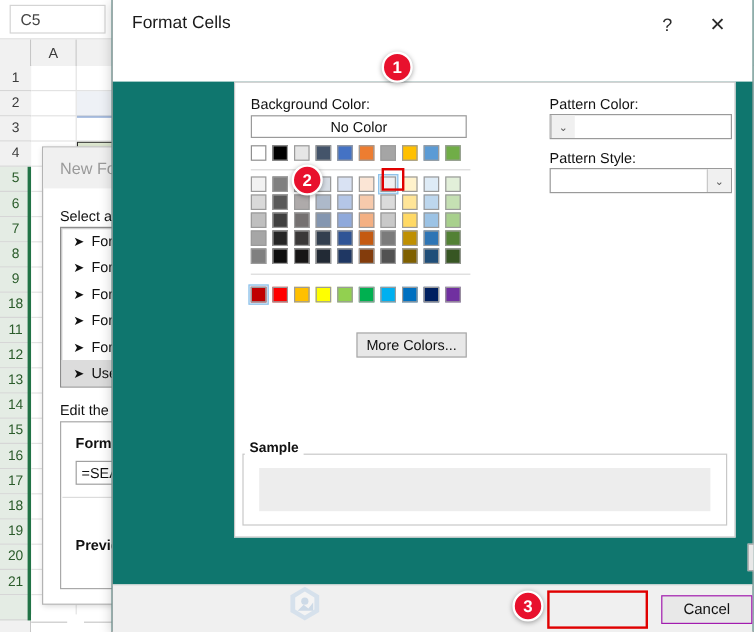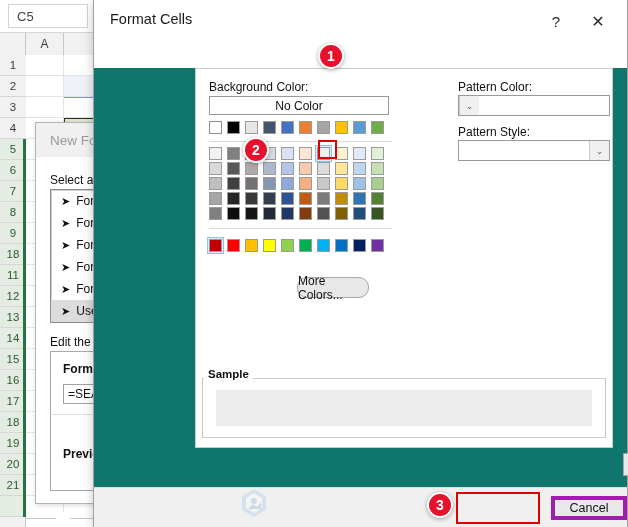--- a/index.html
+++ b/index.html
@@ -163,21 +163,21 @@
   #palette{ position:absolute; left:115px; top:121px; width:183px; height:135px; }
   .sw{ position:absolute; width:13px; height:13px; border:1px solid #9b9b9b; }
   .sw-hl{ position:absolute; width:17px; height:17px; border:1px solid #8ec2ea; background:#d9ebf8; }
   .pal-sep{ position:absolute; left:0; width:183px; height:1px; background:#d9d9d9; }
 
   .pal-btn{
     position:absolute; height:21px; background:#e8e8e8; border:1px solid #a7a7a7;
     display:flex; align-items:center; justify-content:center; font-size:12px; color:#111;
   }
   #fill-effects{ left:115px; top:277px; width:80px; }
-  #more-colors { left:203px; top:277px; width:72px;border-radius:10px; }
+  #more-colors { left:203px; top:277px; width:92px; }
 
   
   .ddown{
     position:absolute; width:152px; height:21px; background:#ffffff; border:1px solid #9a9a9a;
     display:flex; align-items:center;
   }
   #dd-patcolor{ left:364px; top:95px; }
   #dd-patstyle{ left:364px; top:140px; }
   .ddown-text{ flex:1; text-align:center; font-size:12px; color:#111; }
   .ddown-arrow{
@@ -202,21 +202,21 @@
     position:absolute; left:529px; top:453px; width:78px; height:23px;
     background:#e8e8e8; border:1px solid #a7a7a7;
     display:flex; align-items:center; justify-content:center; font-size:12px; color:#111;
   }
 
   #fc-footer{
     position:absolute; left:0; top:487px; width:533px; height:40px; background:#f0f0f0;
     border-top:1px solid #dedede;
   }
   .foot-btn{
-    position:absolute; top:496px; height:24px; background:#e8e8e8; border:4px solid #a21caf;
+    position:absolute; top:496px; height:24px; background:#e8e8e8; border:1px solid #a21caf;
     display:flex; align-items:center; justify-content:center; font-size:12.5px; color:#111;
   }
   #ok-btn{ left:366px; width:76px; background:#ffffff; border:1px solid #7a7a7a; }
   #ok-outline{ position:absolute; left:362px; top:492px; width:84px; height:32px; border:2px solid #e00000; }
   #cancel-btn{ left:457px; width:76px; }
 
   
   .badge{
     position:absolute; width:26px; height:26px; border-radius:50%;
     background:#e8112d; color:#ffffff; font-size:14px; font-weight:bold;

